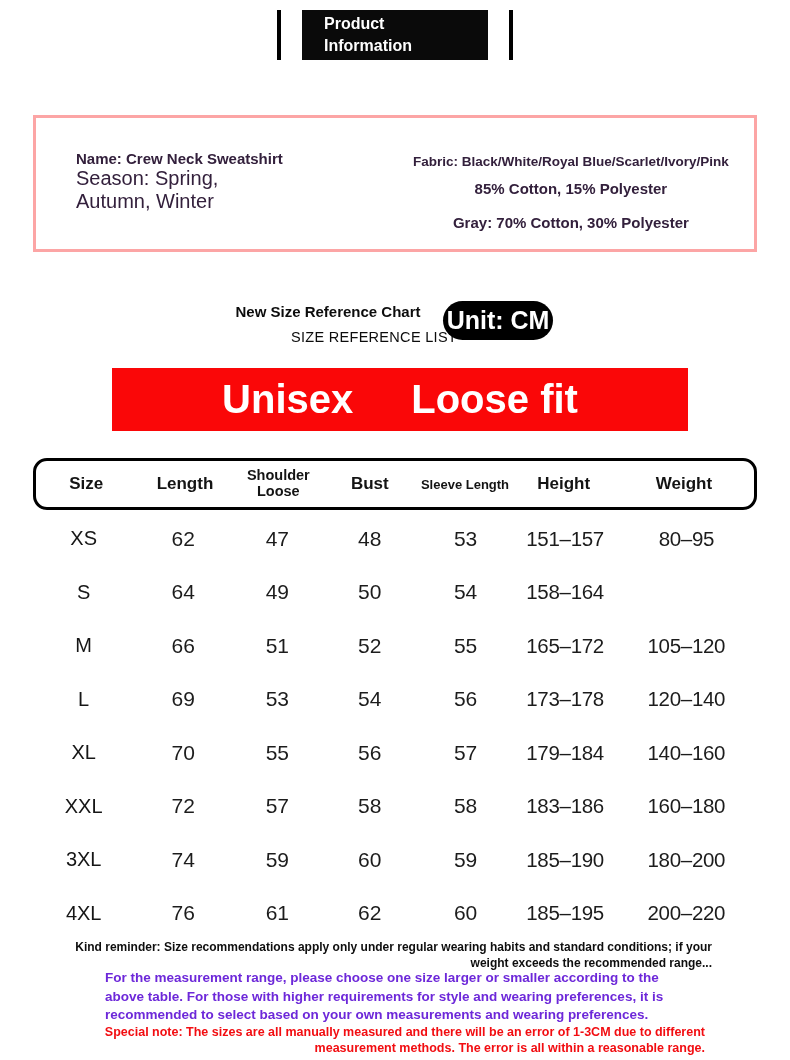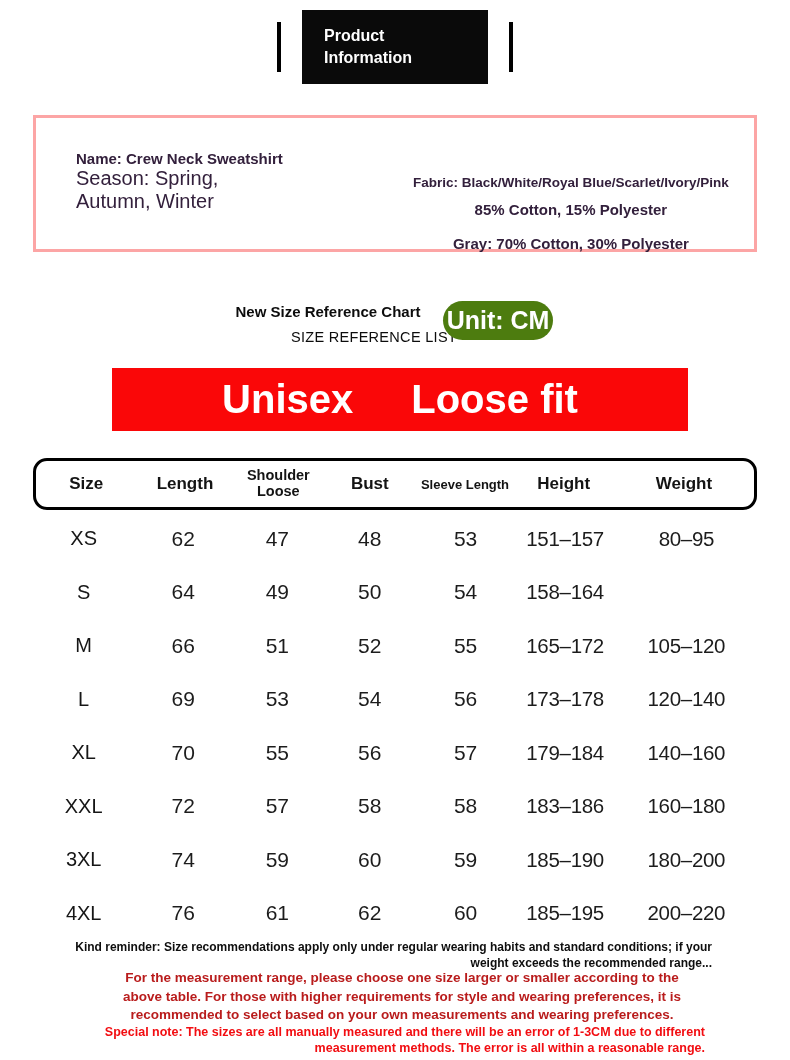--- a/index.html
+++ b/index.html
@@ -5,54 +5,54 @@
   html,body{margin:0;padding:0;}
   body{
     width:790px;height:1060px;position:relative;background:#ffffff;
     font-family:"Liberation Sans",sans-serif;color:#111;overflow:hidden;
   }
   
   .top-header{position:absolute;top:10px;left:0;width:100%;display:flex;justify-content:center;align-items:center;}
   .vbar{width:4px;height:50px;background:#000;}
   .vbar-left{margin-right:21px;}
   .vbar-right{margin-left:21px;}
-  .title-box{width:186px;height:74px;background:#0a0a0a;color:#fff;display:flex;flex-direction:column;justify-content:center;
+  .title-box{width:186px;height:50px;background:#0a0a0a;color:#fff;display:flex;flex-direction:column;justify-content:center;
     padding-left:22px;box-sizing:border-box;font-weight:bold;font-size:16px;line-height:1.35;}
   
   .info-box{position:absolute;top:115px;left:33px;width:724px;height:137px;border:3px solid #fca5a5;box-sizing:border-box;
     display:flex;color:#33203c;}
   .info-left{width:49%;padding:32px 0 0 40px;box-sizing:border-box;}
   .info-name{font-size:15px;font-weight:bold;}
   .info-season{font-size:20px;font-weight:normal;line-height:1.15;}
-  .info-right{width:51%;text-align:center;padding-top:36px;box-sizing:border-box;margin-top:21px;}
+  .info-right{width:51%;text-align:center;padding-top:36px;box-sizing:border-box;}
   .info-fabric{font-size:13.5px;font-weight:bold;}
   .info-comp{font-size:15px;font-weight:bold;margin-top:11px;}
   .info-gray{font-size:15px;font-weight:bold;margin-top:17px;}
   
   .sr-title{position:absolute;top:303px;left:0;width:656px;text-align:center;font-weight:bold;font-size:15px;color:#0c0c0c;}
   .sr-sub{position:absolute;top:329px;left:8px;width:732px;text-align:center;font-size:14.5px;letter-spacing:.3px;color:#0c0c0c;}
-  .unit-pill{position:absolute;top:301px;left:443px;width:110px;height:39px;background:#4d7c0f;color:#fff;border-radius:20px;
+  .unit-pill{position:absolute;top:301px;left:443px;width:110px;height:39px;background:#000000;color:#fff;border-radius:20px;
     display:flex;align-items:center;justify-content:center;font-weight:bold;font-size:25px;z-index:2;}
   
   .banner{position:absolute;top:368px;left:112px;width:576px;height:63px;background:#fa0708;color:#fff;
     display:flex;align-items:center;justify-content:center;gap:58px;font-weight:bold;font-size:40px;}
   
   .grid7{display:grid;grid-template-columns:14% 13.5% 12.5% 13% 13.5% 14% 19.5%;align-items:center;border-radius:14px;}
   .thead{position:absolute;top:458px;left:33px;width:724px;height:52px;border:3px solid #000;box-sizing:border-box;}
   .th{text-align:center;font-weight:bold;font-size:17px;color:#141414;}
   .th-shoulder{font-size:14.5px;line-height:1.1;padding:0 10px;}
   .th-sleeve{font-size:13px;white-space:nowrap;}
   .tbody{position:absolute;top:512px;left:33px;width:724px;}
   .trow{height:53.5px;}
   .td{text-align:center;font-size:21px;color:#1c1c1c;font-weight:400;}
   .td-size{font-size:20px;color:#161616;}
   .td-range{font-size:20.5px;letter-spacing:-.3px;}
   
   .note-kind{position:absolute;top:940px;left:58px;width:654px;text-align:right;font-weight:bold;font-size:12px;line-height:1.3;color:#0e0e0e;}
-  .note-measure{position:absolute;top:969px;left:105px;width:594px;font-weight:bold;font-size:13.5px;line-height:1.38;color:#b91c1c;text-align:center;}
+  .note-measure{position:absolute;top:969px;left:105px;width:594px;font-weight:bold;font-size:13.5px;line-height:1.38;color:#6d28d9;}
   .note-special{position:absolute;top:1024px;left:58px;width:647px;text-align:right;font-weight:bold;font-size:12.5px;line-height:1.3;color:#f20d11;}
 </style>
 </head>
 <body>
 
 <div class="top-header">
   <div class="vbar vbar-left"></div>
   <div class="title-box">
     <span>Product</span>
     <span>Information</span>

